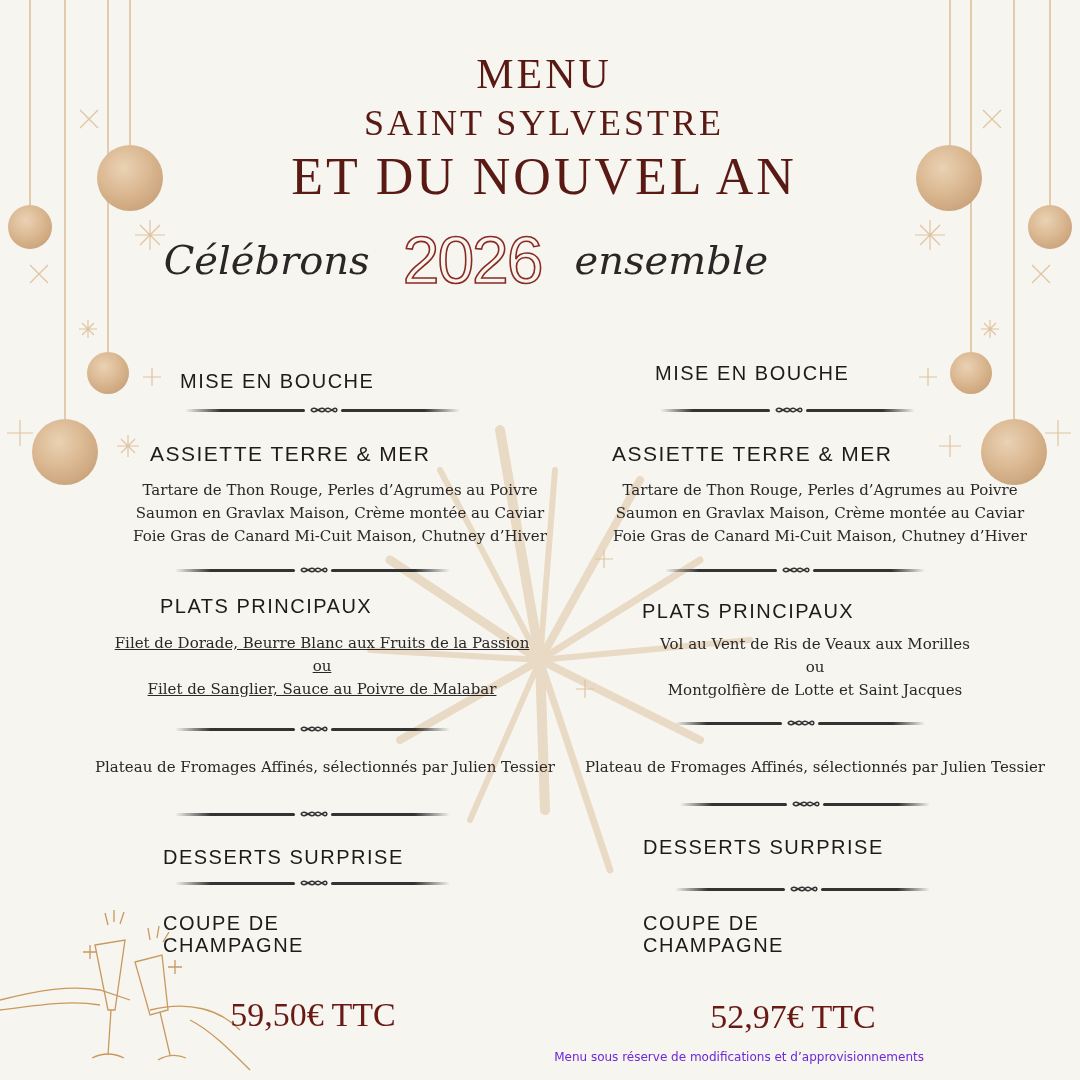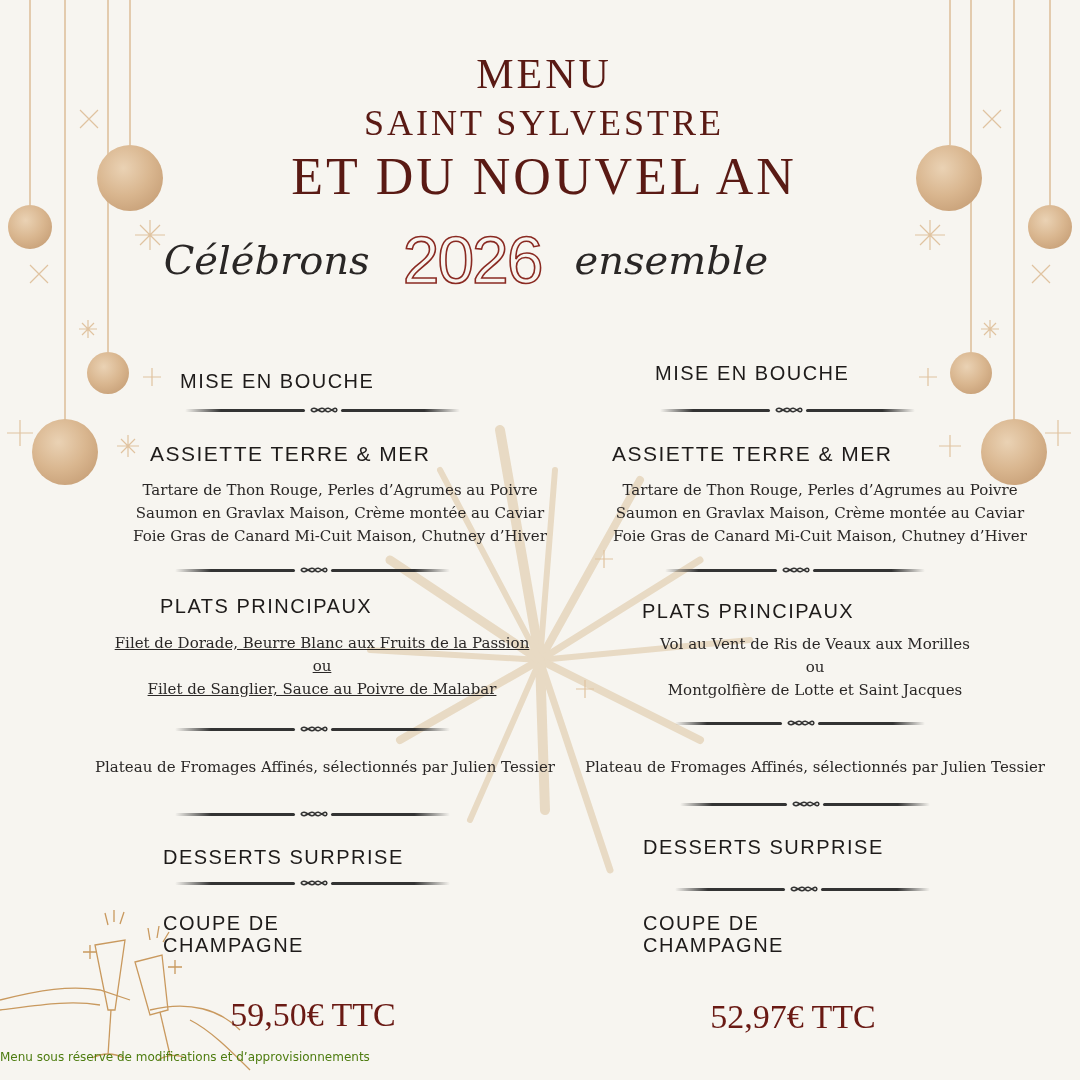--- a/index.html
+++ b/index.html
@@ -17,21 +17,21 @@
           -webkit-text-stroke:1.6px #8a2a22; vertical-align:middle; margin:0 28px; letter-spacing:-2px; }
   .sec { position:absolute; text-align:left; font-family:"Liberation Sans", sans-serif;
          text-transform:uppercase; letter-spacing:1.5px; font-size:20px; color:#1e1b1a; white-space:nowrap; }
   .lines { position:absolute; text-align:center; font-family:"DejaVu Serif", serif;
            font-size:15px; line-height:23px; color:#2a2726; white-space:nowrap; }
   .divider { position:absolute; height:12px; display:flex; align-items:center; justify-content:center; }
   .divider .bar { flex:1; height:3px; background:linear-gradient(90deg, rgba(40,40,40,0), #333 30%, #333); border-radius:2px; }
   .divider .bar.r { background:linear-gradient(90deg, #333, #333 70%, rgba(40,40,40,0)); }
   .divider .orn { width:36px; height:12px; }
   .price { position:absolute; text-align:center; font-family:"Liberation Serif", serif; font-size:34px; color:#6a1a14; white-space:nowrap; }
-  .footer { position:absolute; top:1050px; left:0; width:924px; text-align:left; font-family:"DejaVu Sans", sans-serif; font-size:12px; color:#4d7c0f; }
+  .footer { position:absolute; top:1050px; left:0; width:924px; text-align:right; font-family:"DejaVu Sans", sans-serif; font-size:12px; color:#6d28d9; }
 </style>
 </head>
 <body>
 
 <svg class="deco" viewBox="0 0 1080 1080">
   <defs>
     <radialGradient id="gold" cx="40%" cy="35%" r="70%">
       <stop offset="0%" stop-color="#ead2b4"></stop>
       <stop offset="60%" stop-color="#d9b68f"></stop>
       <stop offset="100%" stop-color="#c9a27a"></stop>

